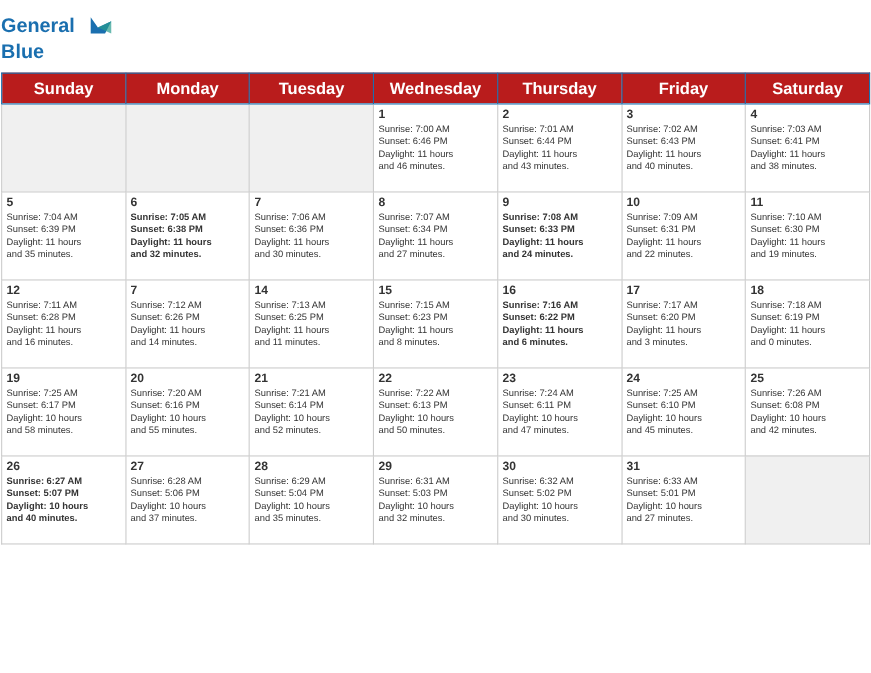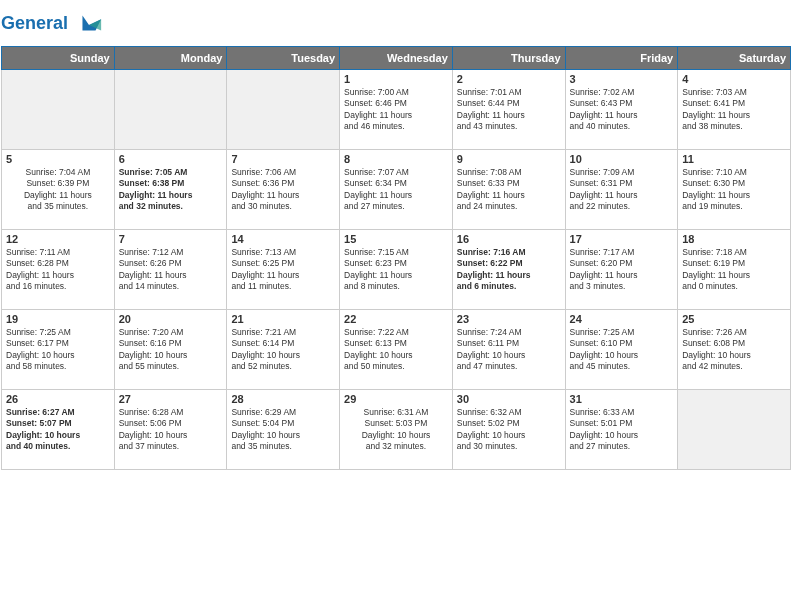--- a/index.html
+++ b/index.html
@@ -50,26 +50,26 @@
     .location {
       font-size: 15px;
       color: #555;
     }
     table {
       width: 100%;
       border-collapse: collapse;
       table-layout: fixed;
     }
     th {
-      background-color: #737373;
+      background-color: #b91c1c;
       color: #fff;
-      font-size: 11px;
+      font-size: 15px;
       font-weight: bold;
       padding: 5px 4px;
-      text-align: right;
+      text-align: center;
       border: 1px solid #1a6faf;
     }
     td {
       border: 1px solid #ccc;
       vertical-align: top;
       padding: 3px 4px;
       font-size: 9px;
       color: #333;
       height: 80px;
       background: #fff;
@@ -96,20 +96,21 @@
   <div class="header">
     <div class="logo">
       <div>
         <div class="logo-text">
           <span>General</span>
           <svg class="logo-icon" viewBox="0 0 30 30" style="display:inline-block;vertical-align:middle;margin-left:2px;">
             <polygon points="8,22 22,22 28,10 15,16 8,6" fill="#1a6faf"></polygon>
             <polygon points="15,16 28,10 28,22" fill="#2a9d8f" opacity="0.7"></polygon>
           </svg>
         </div>
+        <div class="logo-text"><span style="color:#1a6faf">Blue</span></div>
       </div>
     </div>
     <div class="title-block">
       <div class="month-title"></div>
       <div class="location"></div>
     </div>
   </div>
 
   <table>
     <thead>
@@ -153,21 +154,21 @@
             <span class="day-number">4</span>
             <div class="day-info" style="white-space: pre-line;">Sunrise: 7:03 AM
 Sunset: 6:41 PM
 Daylight: 11 hours
 and 38 minutes.</div>
           </td>
         </tr>
         <tr>
           <td>
             <span class="day-number">5</span>
-            <div class="day-info" style="white-space: pre-line; text-align: center;">Sunrise: 7:04 AM
+            <div class="day-info" style="white-space: pre-line;">Sunrise: 7:04 AM
 Sunset: 6:39 PM
 Daylight: 11 hours
 and 35 minutes.</div>
           </td>
           <td>
             <span class="day-number">6</span>
             <div class="day-info" style="white-space: pre-line; font-weight: bold;">Sunrise: 7:05 AM
 Sunset: 6:38 PM
 Daylight: 11 hours
 and 32 minutes.</div>
@@ -181,21 +182,21 @@
           </td>
           <td>
             <span class="day-number">8</span>
             <div class="day-info" style="white-space: pre-line;">Sunrise: 7:07 AM
 Sunset: 6:34 PM
 Daylight: 11 hours
 and 27 minutes.</div>
           </td>
           <td>
             <span class="day-number">9</span>
-            <div class="day-info" style="white-space: pre-line;">Sunrise: 7:08 AM
+            <div class="day-info" style="white-space: pre-line; font-weight: bold;">Sunrise: 7:08 AM
 Sunset: 6:33 PM
 Daylight: 11 hours
 and 24 minutes.</div>
           </td>
           <td>
             <span class="day-number">10</span>
             <div class="day-info" style="white-space: pre-line;">Sunrise: 7:09 AM
 Sunset: 6:31 PM
 Daylight: 11 hours
 and 22 minutes.</div>
@@ -327,21 +328,21 @@
           </td>
           <td>
             <span class="day-number">28</span>
             <div class="day-info" style="white-space: pre-line;">Sunrise: 6:29 AM
 Sunset: 5:04 PM
 Daylight: 10 hours
 and 35 minutes.</div>
           </td>
           <td>
             <span class="day-number">29</span>
-            <div class="day-info" style="white-space: pre-line; text-align: center;">Sunrise: 6:31 AM
+            <div class="day-info" style="white-space: pre-line;">Sunrise: 6:31 AM
 Sunset: 5:03 PM
 Daylight: 10 hours
 and 32 minutes.</div>
           </td>
           <td>
             <span class="day-number">30</span>
             <div class="day-info" style="white-space: pre-line;">Sunrise: 6:32 AM
 Sunset: 5:02 PM
 Daylight: 10 hours
 and 30 minutes.</div>

